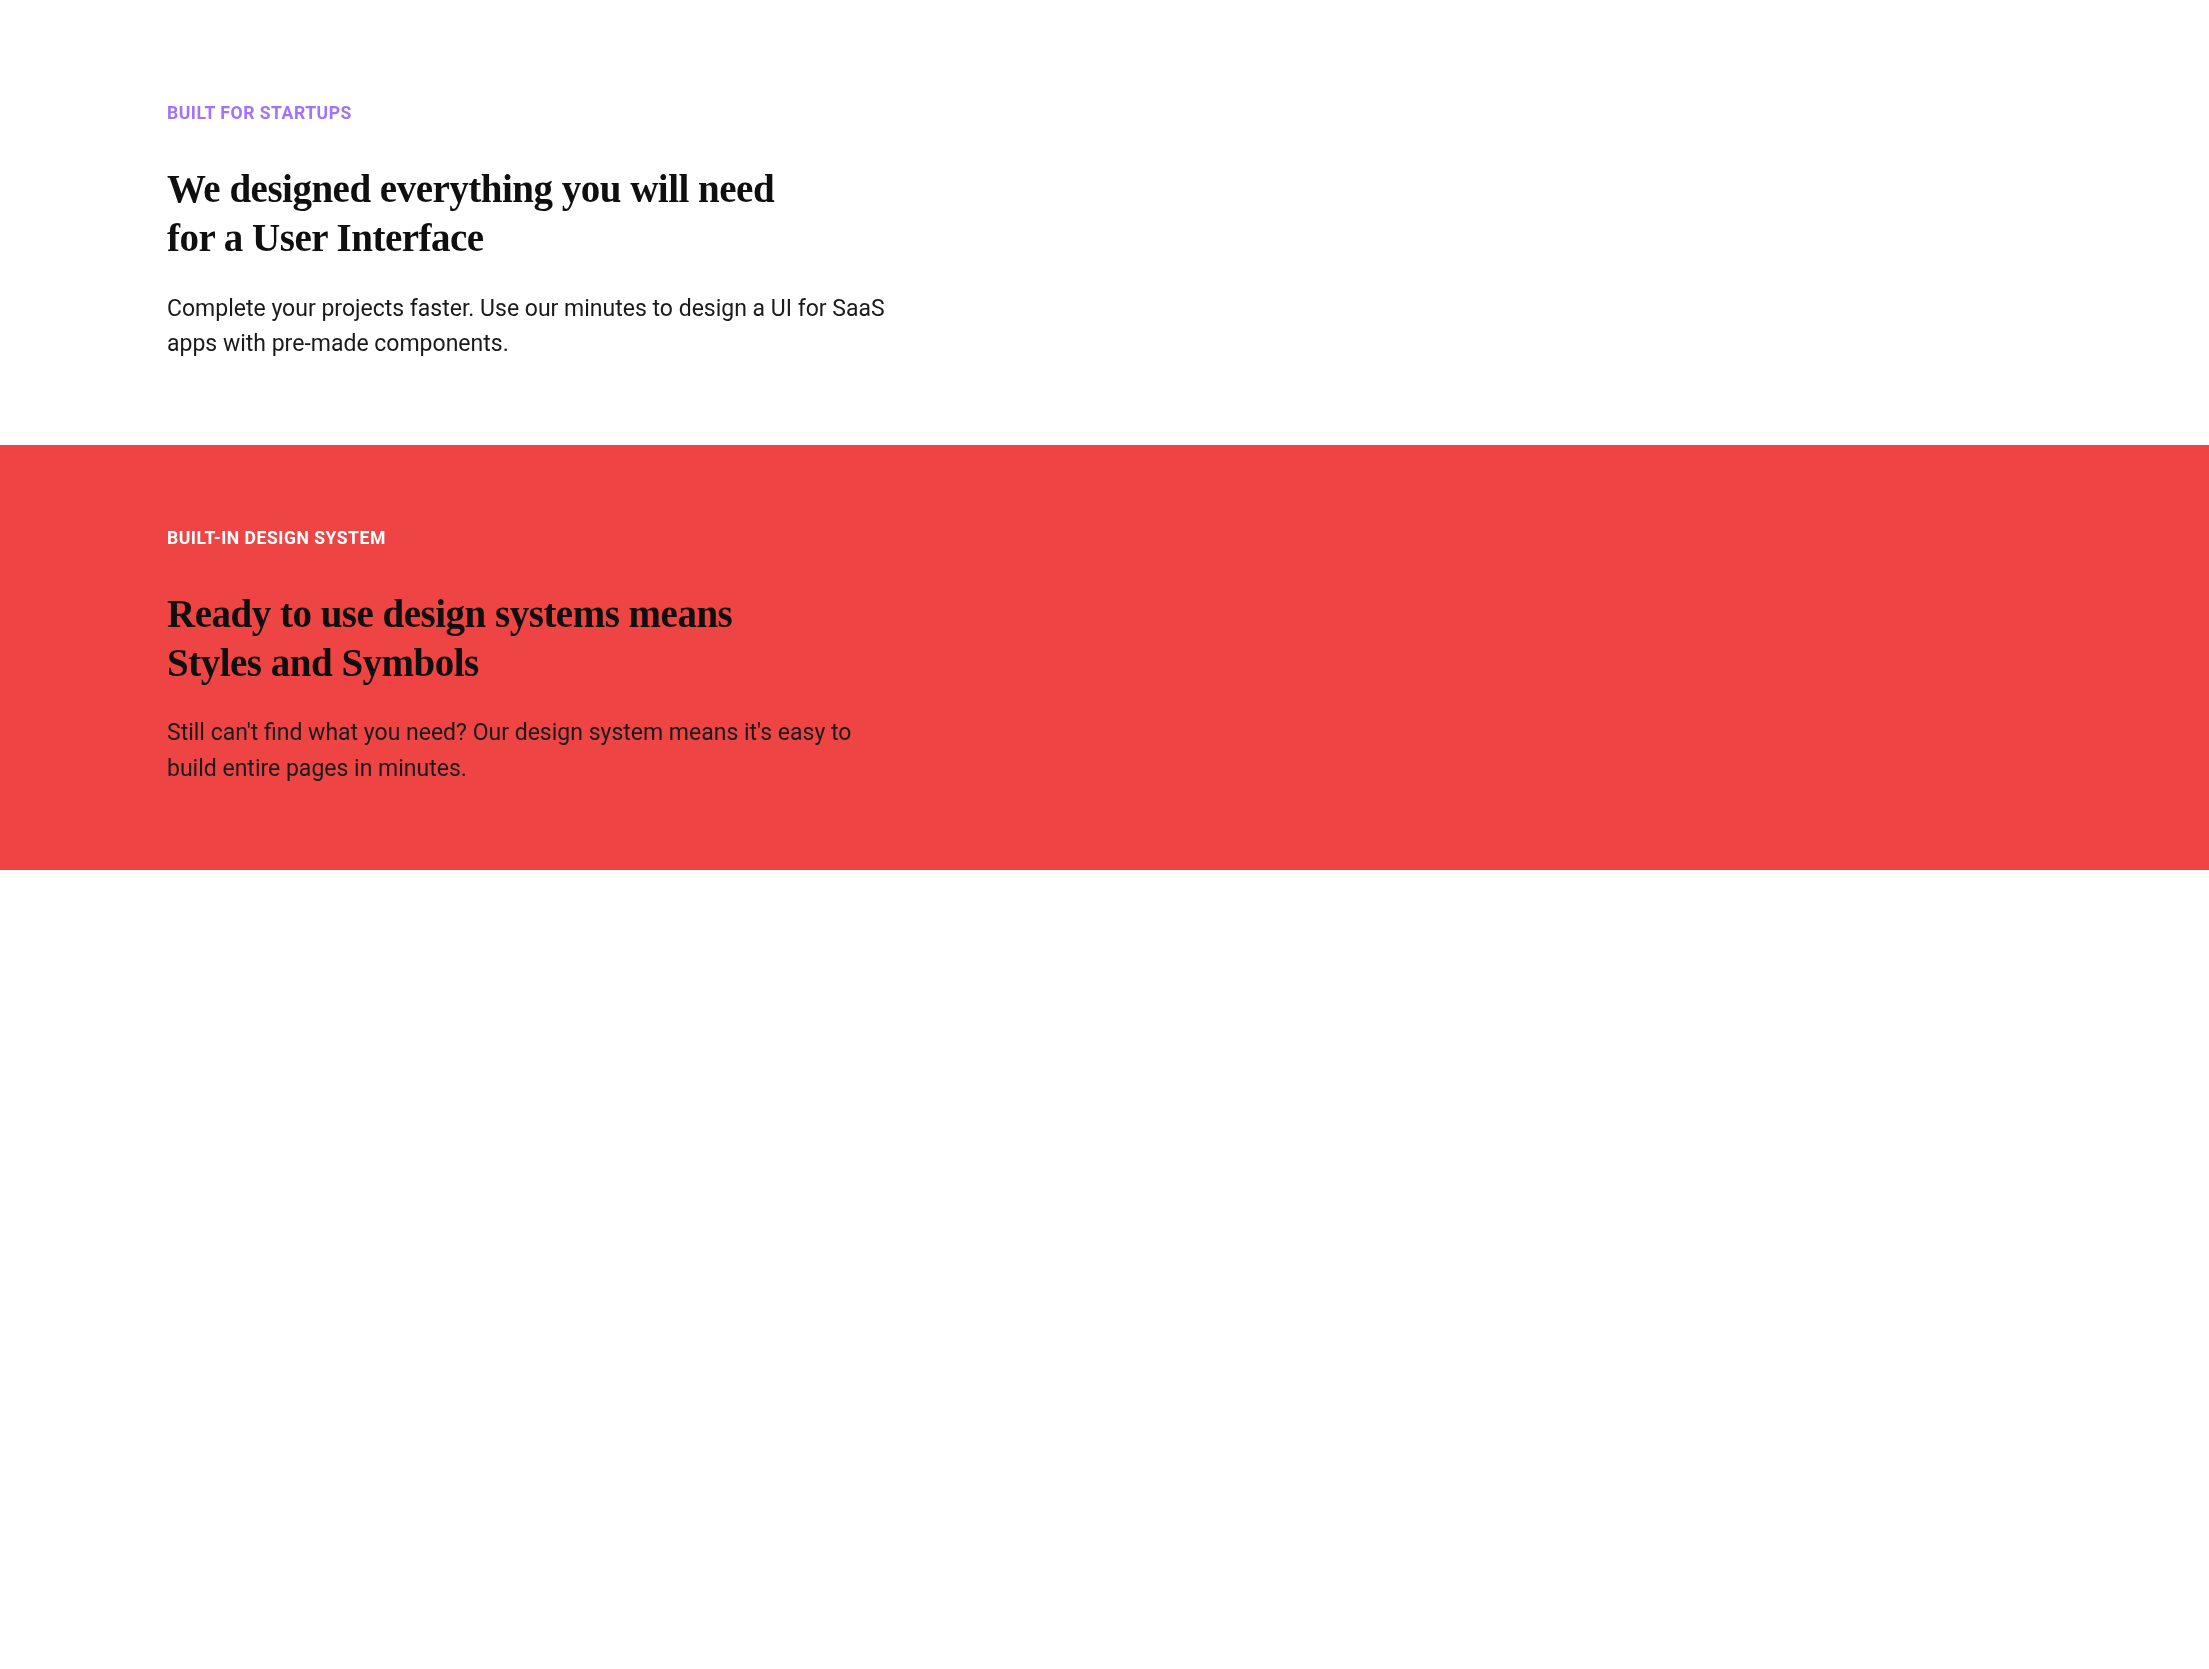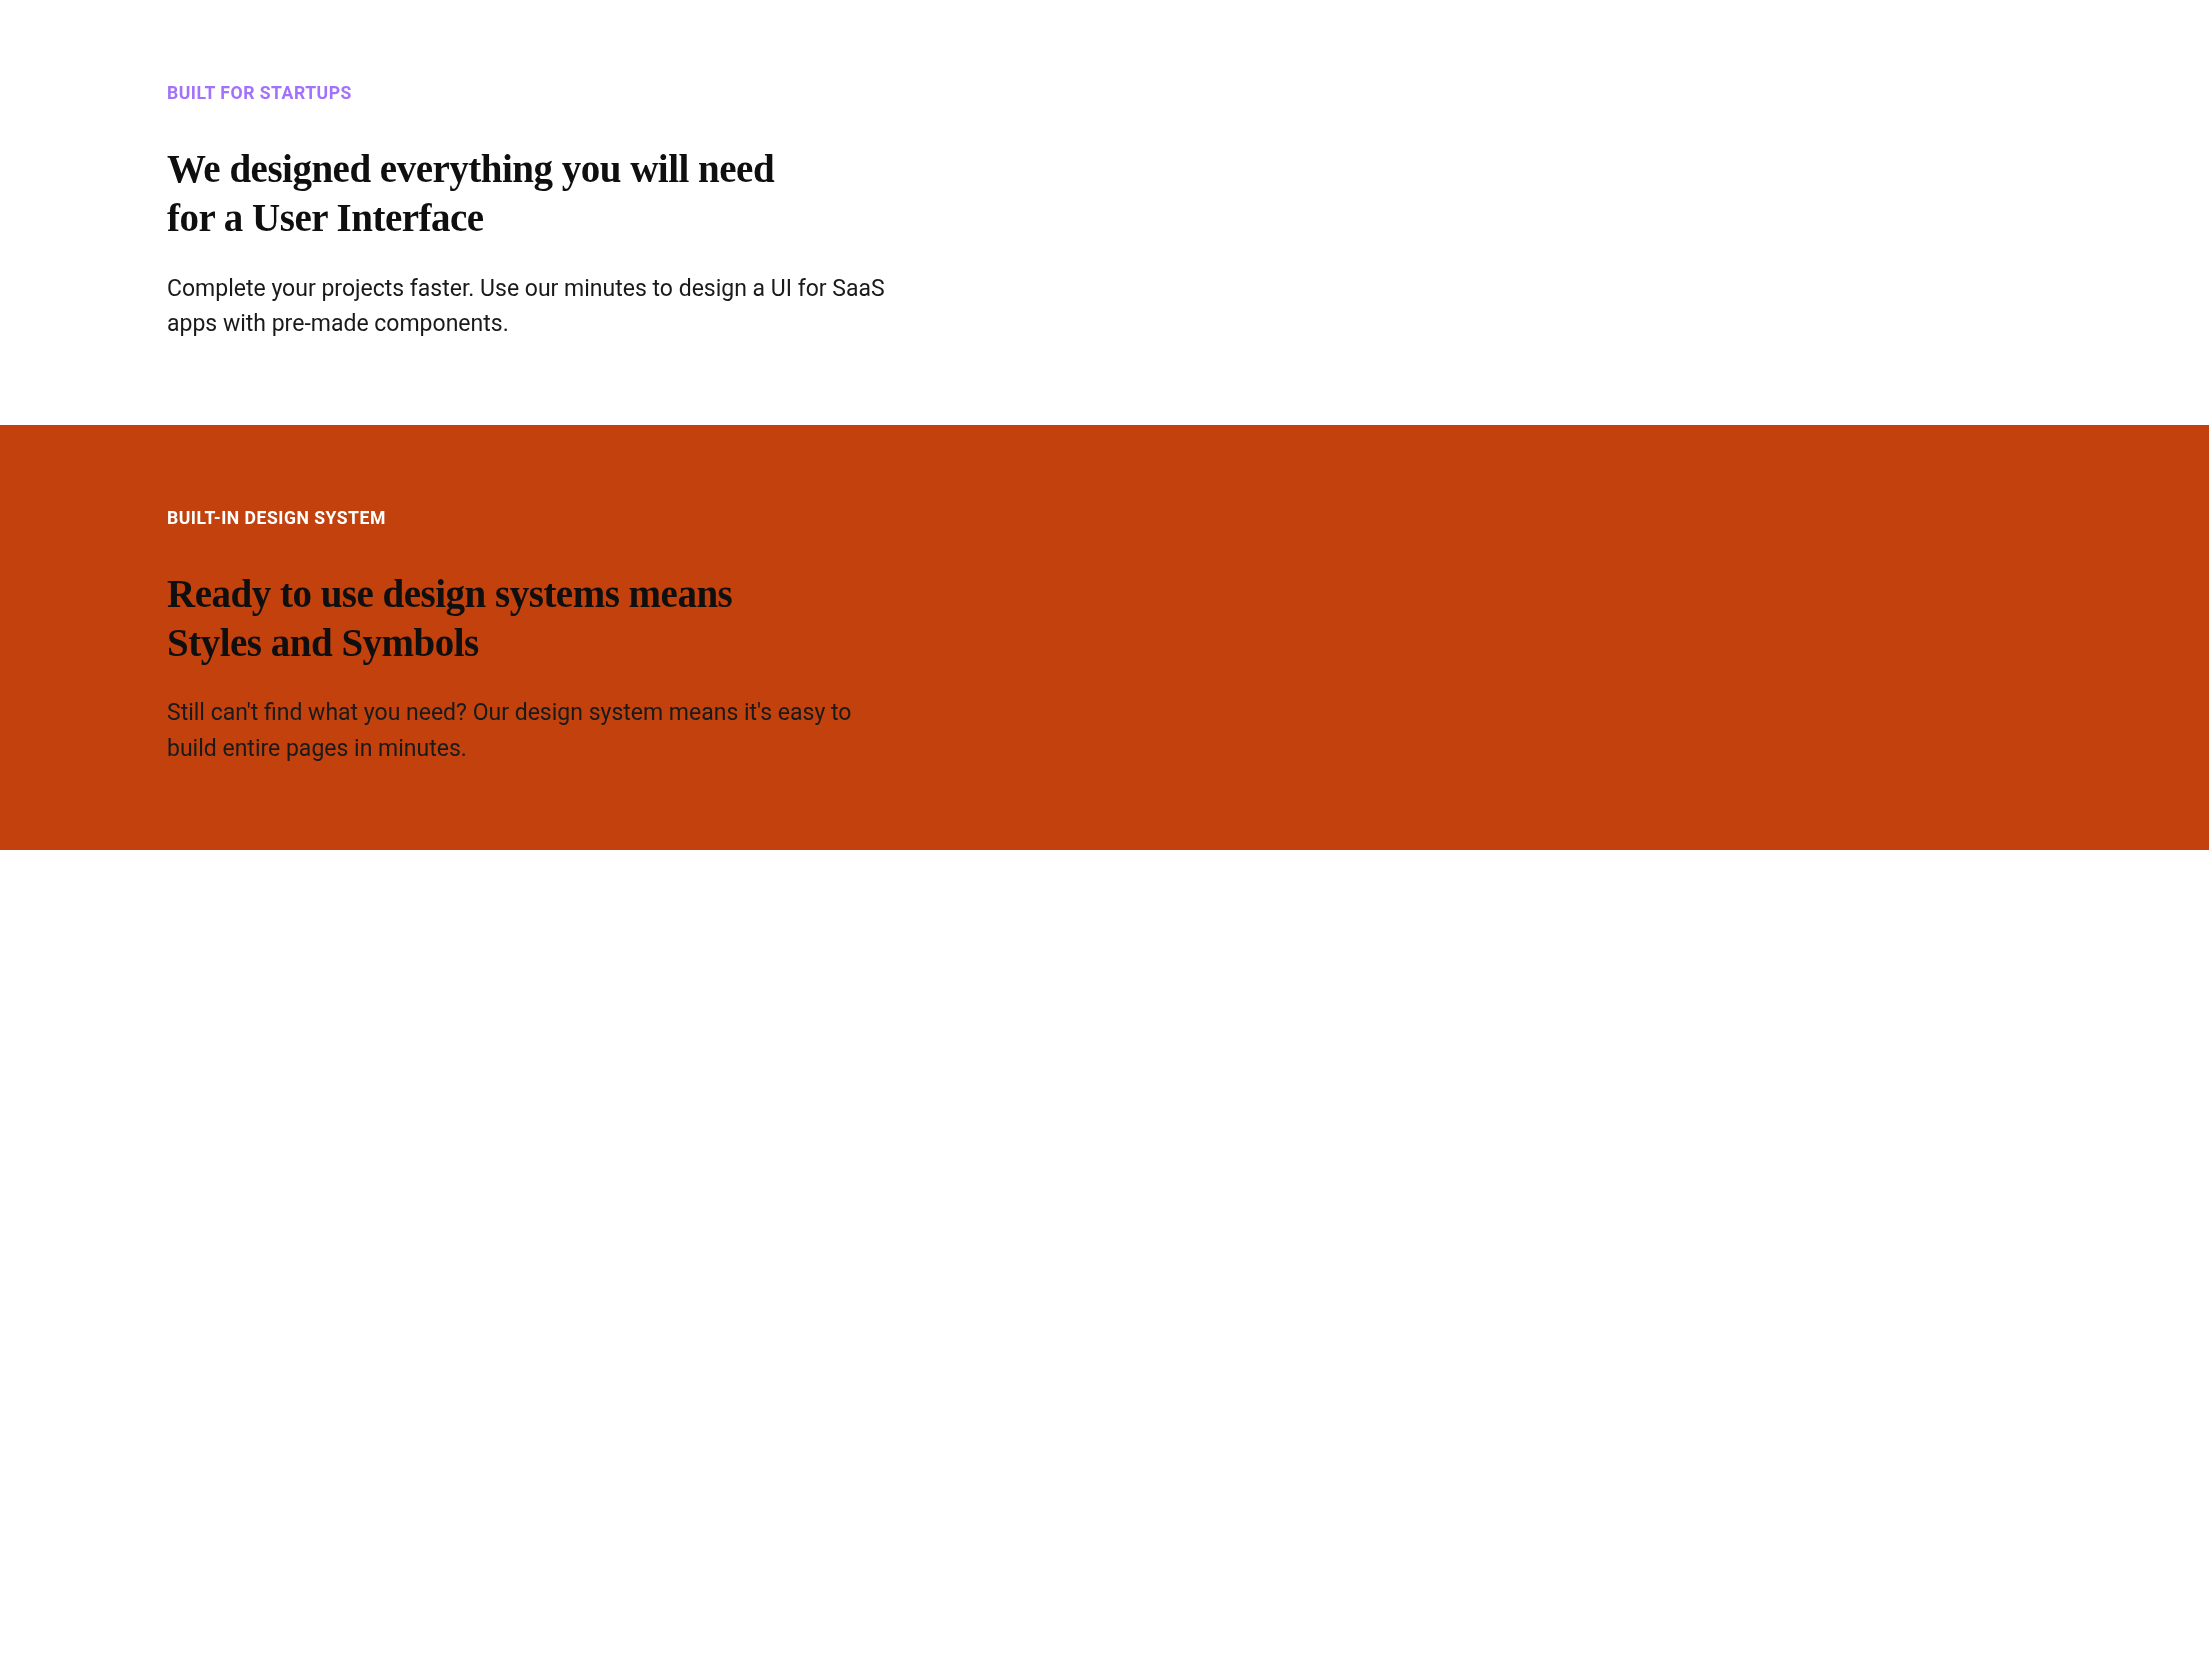--- a/index.html
+++ b/index.html
@@ -16,33 +16,34 @@
     
     .section {
       padding: 83px 167px 83px 167px;
     }
     
     .section-white {
       background: #ffffff;
     }
     
     .section-purple {
-      background: #c2410c;
+      background: #ef4444;
     }
     
     .eyebrow {
       font-size: 17.6px;
       font-weight: 700;
       letter-spacing: 0.5px;
       text-transform: uppercase;
       margin-bottom: 42px;
     }
     
     .eyebrow-purple {
       color: #a272fc;
+      margin-top: 20px;
     }
     
     .eyebrow-white {
       color: #ffffff;
     }
     
     .heading {
       font-size: 39px;
       font-weight: 800;
       line-height: 1.25;

